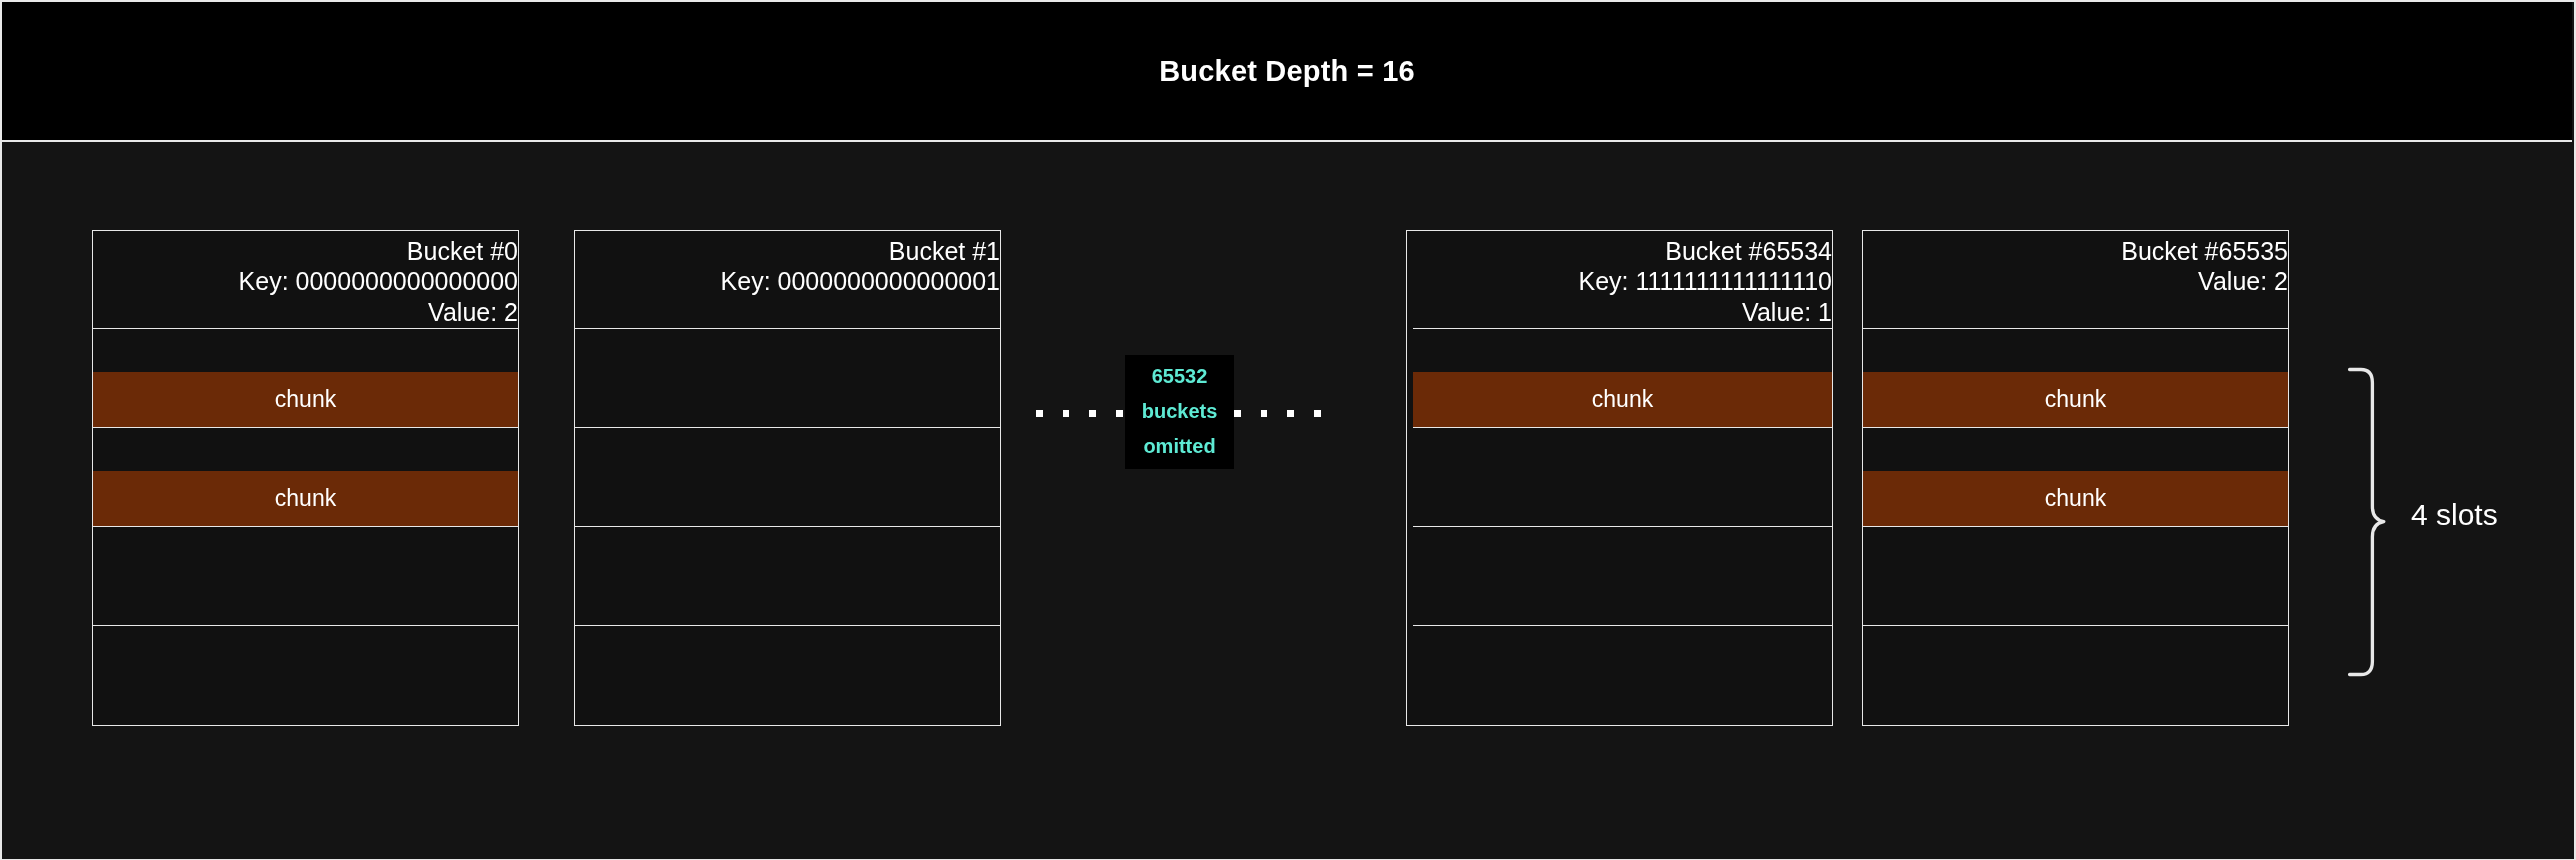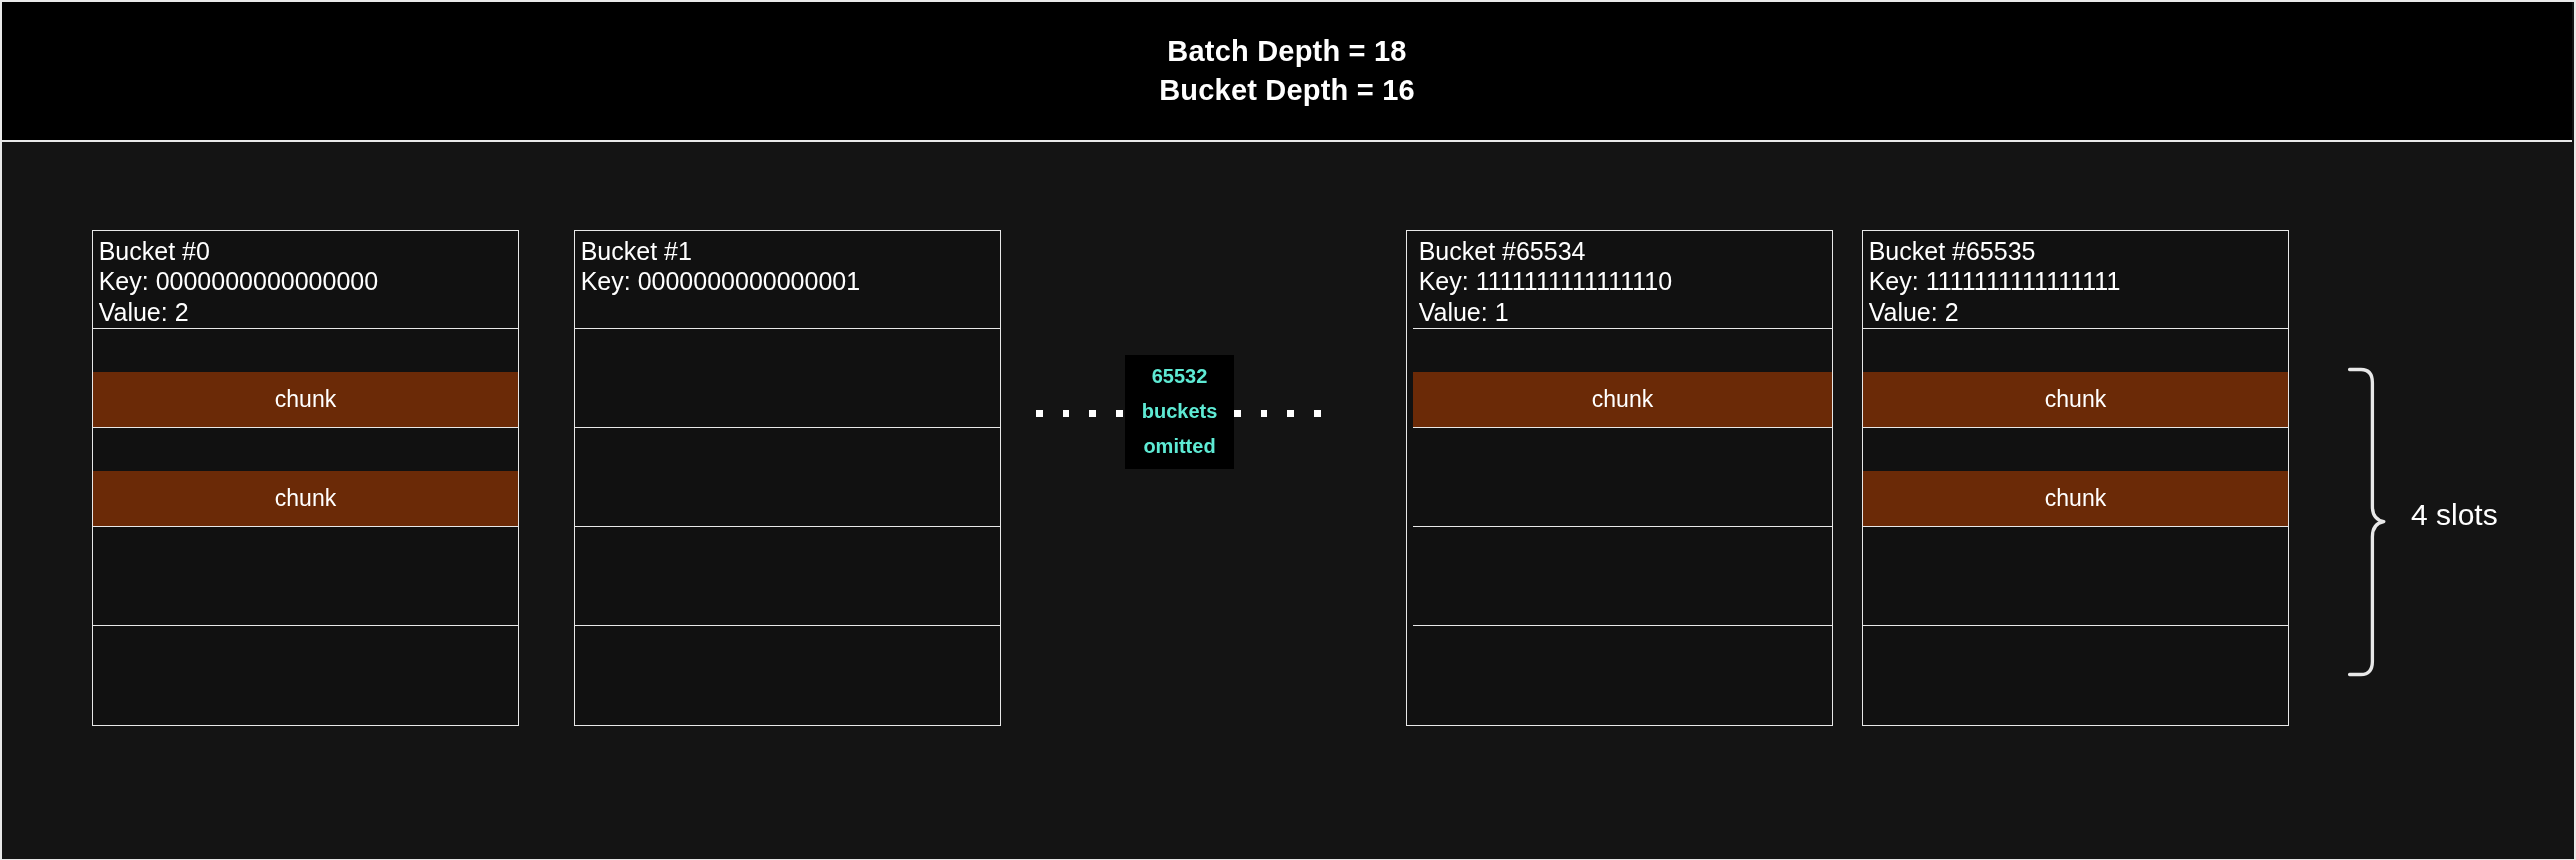--- a/index.html
+++ b/index.html
@@ -59,20 +59,21 @@
     border: 1.9px solid #e8e8e8;
     box-sizing: border-box;
     background: #111111;
   }
   .bucket-head {
     border-bottom: 1.9px solid #e8e8e8;
     padding: 4.8px 0 6.7px 5.7px;
     box-sizing: border-box;
     height: 98px;
     background: #111111;
+    text-align: right;
   }
   .bucket-head div {
     color: #ffffff;
     font-size: 25px;
     line-height: 30.5px;
     white-space: nowrap;
   }
   .slot {
     height: 56px;
     border-bottom: 1.9px solid #e8e8e8;
@@ -155,21 +156,20 @@
     line-height: 30.5px;
     white-space: nowrap;
   }
 </style>
 </head>
 <body>
 
 <div id="stage">
 
   <div id="header">
-    <div class="header-line">Batch Depth = 18</div>
     <div class="header-line">Bucket Depth = 16</div>
   </div>
 
   <div id="main">
 
     <div class="bucket" style="left:90px;">
       <div class="bucket-head">
         <div>Bucket #0</div>
         <div>Key: 0000000000000000</div>
         <div>Value: 2</div>
@@ -223,21 +223,20 @@
           <span class="slot-label"></span>
         </div>
       <div class="slot">
           <span class="slot-label"></span>
         </div>
     </div>
 
     <div class="bucket" style="left:1860px;">
       <div class="bucket-head">
         <div>Bucket #65535</div>
-        <div>Key: 1111111111111111</div>
         <div>Value: 2</div>
       </div>
       <div class="slot filled">
           <span class="slot-label">chunk</span>
         </div>
       <div class="slot filled">
           <span class="slot-label">chunk</span>
         </div>
       <div class="slot">
           <span class="slot-label"></span>

